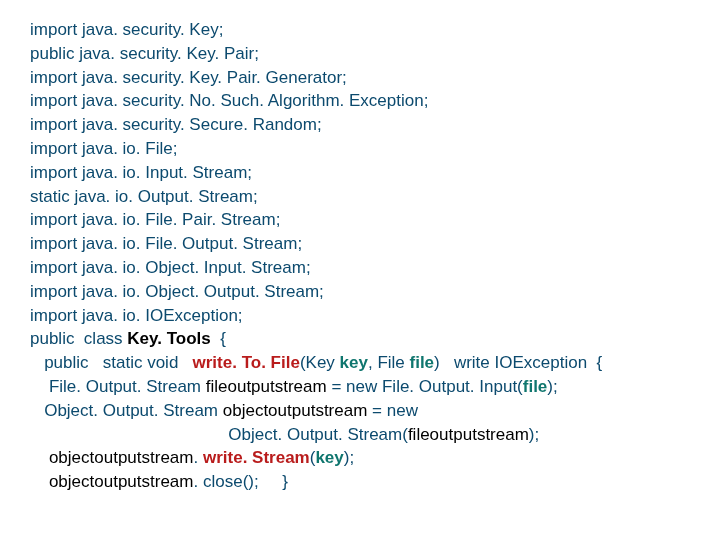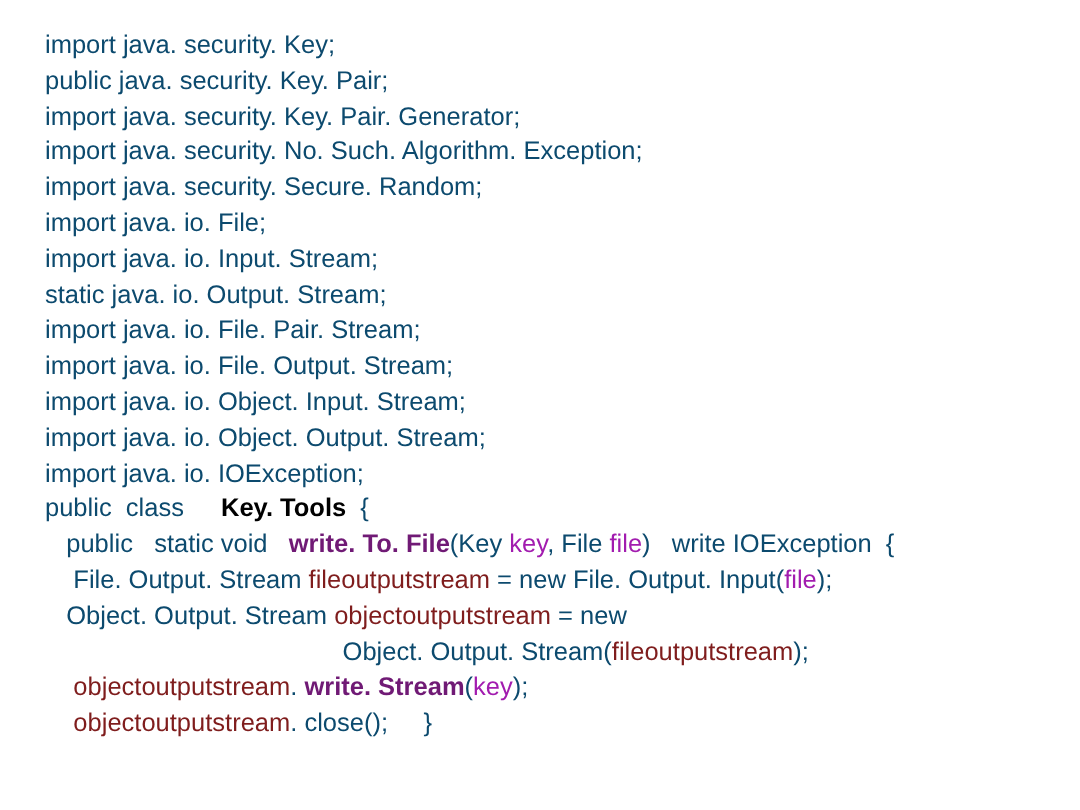--- a/index.html
+++ b/index.html
@@ -12,24 +12,24 @@
     font-size: 17px;
     line-height: 1.4;
     color: #000;
   }
   .code-block {
     padding: 18px 0 0 30px;
     white-space: pre;
     font-family: Arial, Helvetica, sans-serif;
   }
   .plain { color: #0c4a6e; }
-  .bold { font-weight: bold; color: #000; margin-left: 20px; }
-  .method { font-weight: bold; color: #701a75; }
-  .param { color: #a21caf; font-weight: normal; }
-  .var { color: #7f1d1d; font-weight: normal; }
+  .bold { font-weight: bold; color: #000; }
+  .method { font-weight: bold; color: #b91c1c; }
+  .param { color: #0f766e; font-weight: bold; }
+  .var { color: #000000; font-weight: normal; }
 </style>
 </head>
 <body>
 
 <div class="code-block"><span class="plain">import java. security. Key;</span>
 <span class="plain">public java. security. Key. Pair;</span>
 <span class="plain">import java. security. Key. Pair. Generator;</span>
 <span class="plain">import java. security. No. Such. Algorithm. Exception;</span>
 <span class="plain">import java. security. Secure. Random;</span>
 <span class="plain">import java. io. File;</span>

